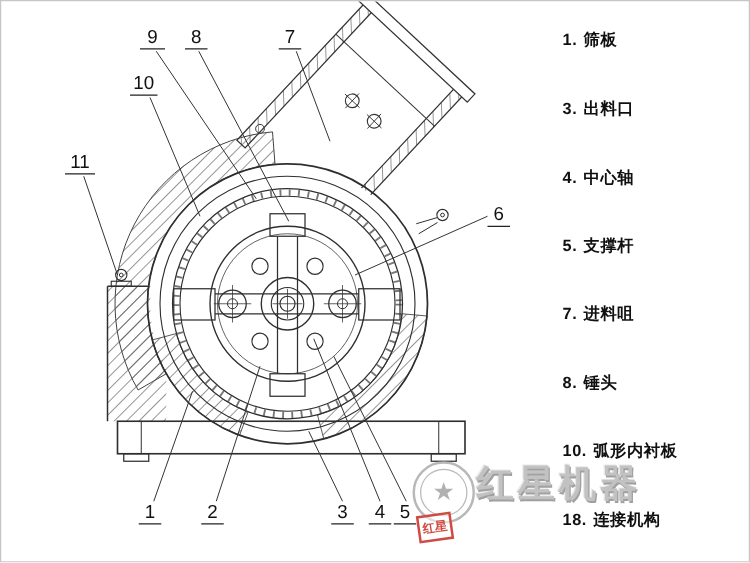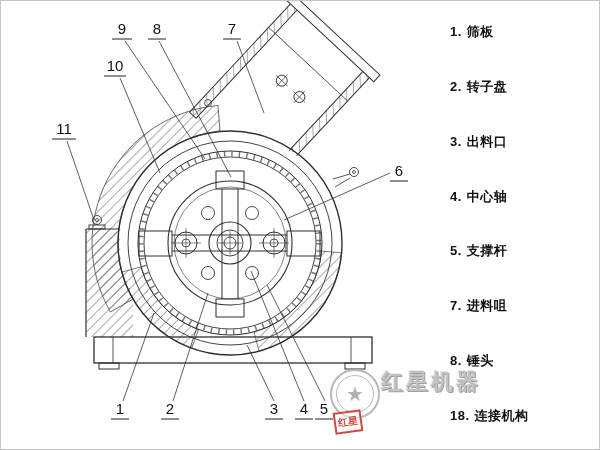--- a/index.html
+++ b/index.html
@@ -28,21 +28,21 @@
     display:flex; align-items:center; justify-content:center;
   }
   .wm-star-inner {
     width:38px; height:38px; border:1px solid #b3b3b3; border-radius:50%;
     display:flex; align-items:center; justify-content:center;
     color:#ababab; font-size:20px; line-height:1;
   }
   .wm-cn {
     position:absolute; left:57px; top:10px;
     font-family:"Liberation Serif", serif;
-    font-size:22px; font-weight:bold; color:#bdbdbd;
+    font-size:30px; font-weight:bold; color:#bdbdbd;
     letter-spacing:3px; text-shadow:1px 1px 0 #989898, -1px -1px 0 #e8e8e8;
     white-space:nowrap;
   }
   .wm-en {
     position:absolute; left:76px; top:52px;
     font-size:10px; font-weight:bold; color:#bf3a2e;
     letter-spacing:2px; white-space:nowrap;
   }
   .wm-seal {
     position:absolute; left:10px; top:54px; width:28px; height:22px;
@@ -208,26 +208,26 @@
     <text class="callout" x="398" y="175">6</text>
     <text class="callout" x="119" y="413">1</text>
     <text class="callout" x="169" y="413">2</text>
     <text class="callout" x="273" y="413">3</text>
     <text class="callout" x="303" y="413">4</text>
     <text class="callout" x="323" y="413">5</text>
   </svg>
 
   <div class="legend">
     <div class="legend-item"><span class="num">1.</span><span>筛板</span></div>
-    <div class="legend-item"><span class="num">2.</span><span>转子盘</span></div>
     <div class="legend-item"><span class="num">3.</span><span>出料口</span></div>
     <div class="legend-item"><span class="num">4.</span><span>中心轴</span></div>
     <div class="legend-item"><span class="num">5.</span><span>支撑杆</span></div>
     <div class="legend-item"><span class="num">7.</span><span>进料咀</span></div>
     <div class="legend-item"><span class="num">8.</span><span>锤头</span></div>
+    <div class="legend-item"><span class="num">10.</span><span>弧形内衬板</span></div>
     <div class="legend-item"><span class="num">18.</span><span>连接机构</span></div>
   </div>
 
   <div class="watermark">
     <div class="wm-star">
       <div class="wm-star-inner">★</div>
     </div>
     <div class="wm-cn">红星机器</div>
     <div class="wm-seal">红星</div>
   </div>

